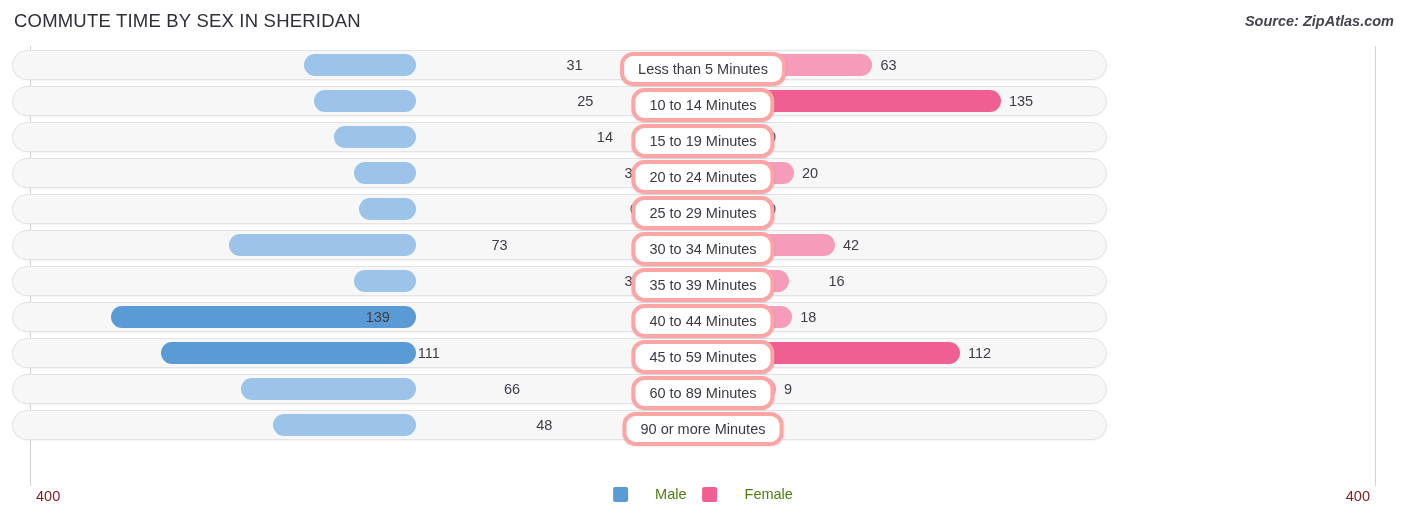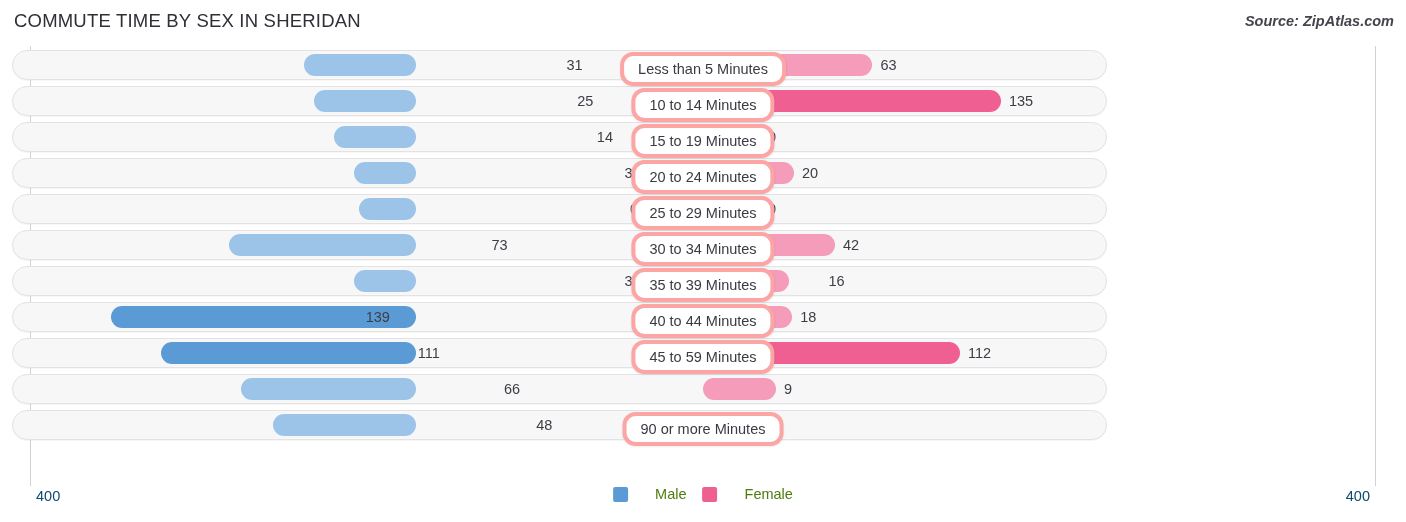--- a/index.html
+++ b/index.html
@@ -79,21 +79,21 @@
     color:#3a3b42;
     white-space:nowrap;
     box-shadow:0 1px 2px rgba(0,0,0,.07);
     z-index:5;
   }
 
   
   .footer{position:absolute;left:0;top:486px;width:1406px;height:36px;}
   .tick{
     position:absolute;top:2px;
-    font-size:14.5px;color:#0c4a6e;
+    font-size:14.5px;color:#7f1d1d;
   }
   .tick.left{left:36px;}
   .tick.right{right:36px;}
 
   .legend{
     position:absolute;left:50%;top:0px;transform:translateX(-50%);
     display:flex;align-items:center;gap:16px;
   }
   .legend-item{display:flex;align-items:center;gap:7px;}
   .swatch{width:15px;height:15px;border-radius:2px;display:block;}
@@ -182,20 +182,21 @@
           <div class="val male" style="width: 60px; left: 379.865px;">111</div>
           <div class="val female" style="left: 967.92px; width: 60px;">112</div>
           <div class="pill" style="left: 703px;">45 to 59 Minutes</div>
         </div>
         <div class="row">
           <div class="track"></div>
           <div class="bar male" style="width: 174.81px; background: rgb(156, 195, 232);"></div>
           <div class="bar female" style="width: 73.065px; background: rgb(245, 156, 186);"></div>
           <div class="val male" style="width: 60px; left: 460.19px;">66</div>
           <div class="val female" style="left: 784.065px; width: 60px;">9</div>
+          <div class="pill" style="left: 703px;">60 to 89 Minutes</div>
         </div>
         <div class="row">
           <div class="track"></div>
           <div class="bar male" style="width: 142.68px; background: rgb(156, 195, 232);"></div>
           <div class="bar female" style="width: 57px; background: rgb(245, 156, 186);"></div>
           <div class="val male" style="width: 60px; left: 492.32px;">48</div>
           <div class="val female" style="left: 768px; width: 60px;">0</div>
           <div class="pill" style="left: 703px;">90 or more Minutes</div>
         </div>
       </div>

